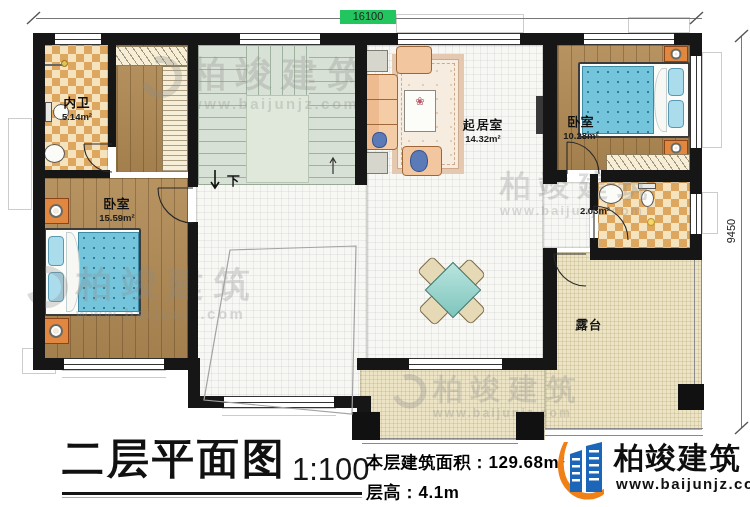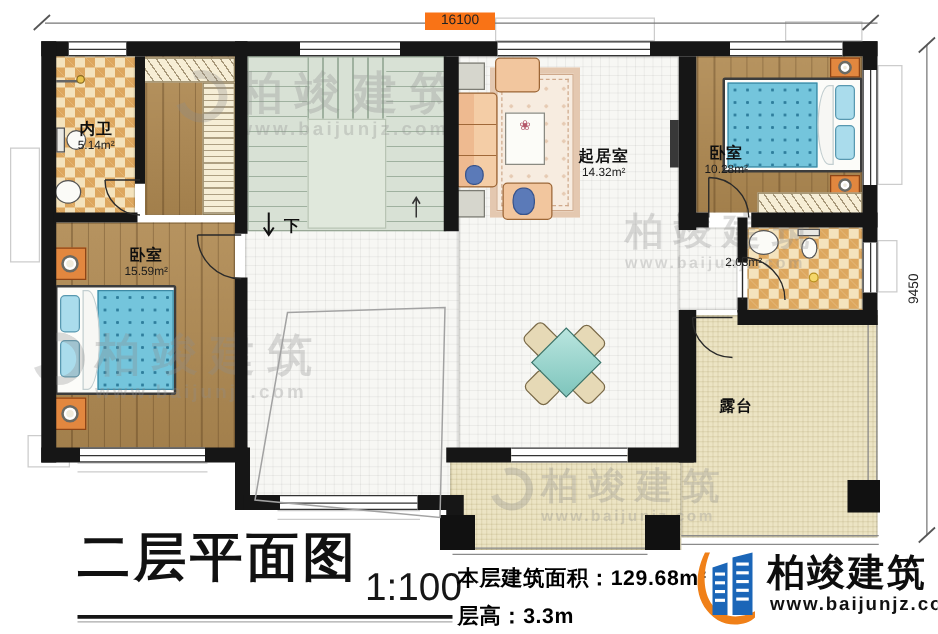--- a/index.html
+++ b/index.html
@@ -15,21 +15,21 @@
 .f-wood{background:#b08a52;background-image:repeating-linear-gradient(90deg,rgba(60,35,10,.28) 0 1px,transparent 1px 13px),linear-gradient(180deg,rgba(255,255,255,.08),rgba(0,0,0,.08))}
 .f-tile{background-color:#f4e3bd;background-image:linear-gradient(45deg,#dda75f 25%,transparent 25%,transparent 75%,#dda75f 75%),linear-gradient(45deg,#dda75f 25%,transparent 25%,transparent 75%,#dda75f 75%);background-size:16px 16px;background-position:0 0,8px 8px}
 .f-grid{background-color:#f7f7f4;background-image:linear-gradient(rgba(0,0,0,.05) 1px,transparent 1px),linear-gradient(90deg,rgba(0,0,0,.05) 1px,transparent 1px);background-size:7px 7px}
 .f-beige{background-color:#ece4c4;background-image:linear-gradient(rgba(140,120,60,.16) 1px,transparent 1px),linear-gradient(90deg,rgba(140,120,60,.16) 1px,transparent 1px);background-size:4px 4px}
 .ext{position:absolute;border:1px solid #ccc;z-index:0}
 .extl{position:absolute;border-top:1px solid #ccc;border-bottom:1px solid #ccc;z-index:0}
 .rail-v{position:absolute;border-left:1px solid #8a8a8a;border-right:1px solid #8a8a8a;z-index:5}
 .rail-h{position:absolute;border-top:1px solid #8a8a8a;border-bottom:1px solid #8a8a8a;z-index:5}
 .rlabel{position:absolute;text-align:center;z-index:40;line-height:1.2}
 .rname{display:block;font-size:12.5px;font-weight:700;color:#0f0f0f;letter-spacing:1px}
-.rarea{display:block;font-size:9.5px;font-weight:400;color:#1c1c1c}
+.rarea{display:block;font-size:9.5px;font-weight:700;color:#1c1c1c}
 .furn{position:absolute;z-index:10}
 .stairbase{background:#d8e1d5;border:1px solid #98a796}
 .streads-v{background:repeating-linear-gradient(180deg,#9fb19f 0 1px,transparent 1px 12px)}
 .streads-h{background:repeating-linear-gradient(90deg,#9fb19f 0 1px,transparent 1px 12px)}
 .slanding{background:#e0e8dc;border:1px solid #b8c4b4}
 .bedframe{background:#fcfcf9;border:2px solid #3c3c3c;border-radius:2px}
 .pillow{background:#aadcec;border:1px solid #5898b0;border-radius:4px}
 .blanket{background-color:#74c5dc;background-image:radial-gradient(circle,#2e7e9c 1px,transparent 1.4px);background-size:10px 10px;border:1px solid #3d8aa5}
 .fold{background:#f7f7f4;border:1px solid #c2ced0}
 .nstand{background:#e2873f;border:1.5px solid #8d4517}
@@ -46,22 +46,22 @@
 .fix{position:absolute;z-index:11;background:#fbfbf7;border:1px solid #555}
 .chair{position:absolute;z-index:10;width:24px;height:22px;background:#e6d9b6;border:1.5px solid #7a6a48;border-radius:5px;transform:rotate(45deg)}
 .gtable{position:absolute;z-index:12;background:linear-gradient(135deg,#b9e5df,#7ec5bc);border:1.5px solid #39776e;transform:rotate(45deg)}
 .tv{position:absolute;z-index:11;background:#383838}
 .svglayer{position:absolute;left:0;top:0;z-index:35;pointer-events:none}
 .wm{position:absolute;z-index:26;display:flex;gap:8px;align-items:flex-start;color:#8d8d8d;opacity:.3;pointer-events:none;transform-origin:top left}
 .wm-ring{width:42px;height:42px;border:7px solid #8d8d8d;border-radius:50%;border-left-color:transparent;transform:rotate(25deg);flex:none}
 .wm-t{font-size:36px;font-weight:700;letter-spacing:10px;white-space:nowrap;line-height:1}
 .wm-u{font-size:15px;font-weight:700;letter-spacing:2.5px;white-space:nowrap;margin-top:3px}
 .dimline{position:absolute;background:#777;z-index:20}
-.dimtext{position:absolute;z-index:21;font-size:11px;color:#222;background:#f97316;text-align:center;line-height:13px}
-.title-zh{position:absolute;left:62px;top:418px;font-size:42px;font-weight:700;letter-spacing:3px;color:#111;z-index:50}
+.dimtext{position:absolute;z-index:21;font-size:11px;color:#222;background:#22c55e;text-align:center;line-height:13px}
+.title-zh{position:absolute;left:62px;top:431px;font-size:42px;font-weight:700;letter-spacing:3px;color:#111;z-index:50}
 .title-scale{position:absolute;left:292px;top:452px;font-size:31px;font-weight:400;color:#161616;z-index:50}
 .uline1{position:absolute;left:62px;top:492px;width:300px;height:3px;background:#151515;z-index:50}
 .uline2{position:absolute;left:62px;top:497px;width:300px;height:1px;background:#aaa;z-index:50}
 .info{position:absolute;font-size:17px;font-weight:600;color:#000;z-index:50;letter-spacing:.5px}
 .brandname{position:absolute;left:614px;top:438px;font-size:30px;font-weight:900;letter-spacing:2px;color:#0d0d0d;z-index:50;white-space:nowrap}
 .brandurl{position:absolute;left:616px;top:475px;font-size:15px;font-weight:800;letter-spacing:1.5px;color:#111;z-index:50;white-space:nowrap}
 </style>
 </head>
 <body>
 
@@ -266,21 +266,21 @@
         <div class="wm-t">柏竣建筑</div>
         <div class="wm-u">www.baijunjz.com</div>
       </div>
   </div>
 
   <div class="title-zh">二层平面图</div>
   <div class="title-scale">1:100</div>
   <div class="uline1"></div>
   <div class="uline2"></div>
   <div class="info" style="left:366px;top:451px">本层建筑面积：129.68m²</div>
-  <div class="info" style="left:366px;top:481px">层高：3.3m</div>
+  <div class="info" style="left:366px;top:481px">层高：4.1m</div>
 
   <svg style="position:absolute;left:540px;top:432px;z-index:50" width="76" height="72" viewBox="0 0 76 72">
     <path d="M24 10 C14 30 16 52 34 64 C44 70 58 68 64 62 L64 57 C50 64 38 62 30 52 C22 42 22 24 28 10 Z" fill="#f08018"></path>
     <polygon points="30,22 42,18 42,60 30,60" fill="#1b66b8"></polygon>
     <polygon points="46,14 62,10 62,60 46,60" fill="#1b66b8"></polygon>
     <g fill="#fff">
       <rect x="32" y="26" width="8" height="2.5"></rect>
         <rect x="32" y="33" width="8" height="2.5"></rect>
         <rect x="32" y="40" width="8" height="2.5"></rect>
         <rect x="32" y="47" width="8" height="2.5"></rect>

